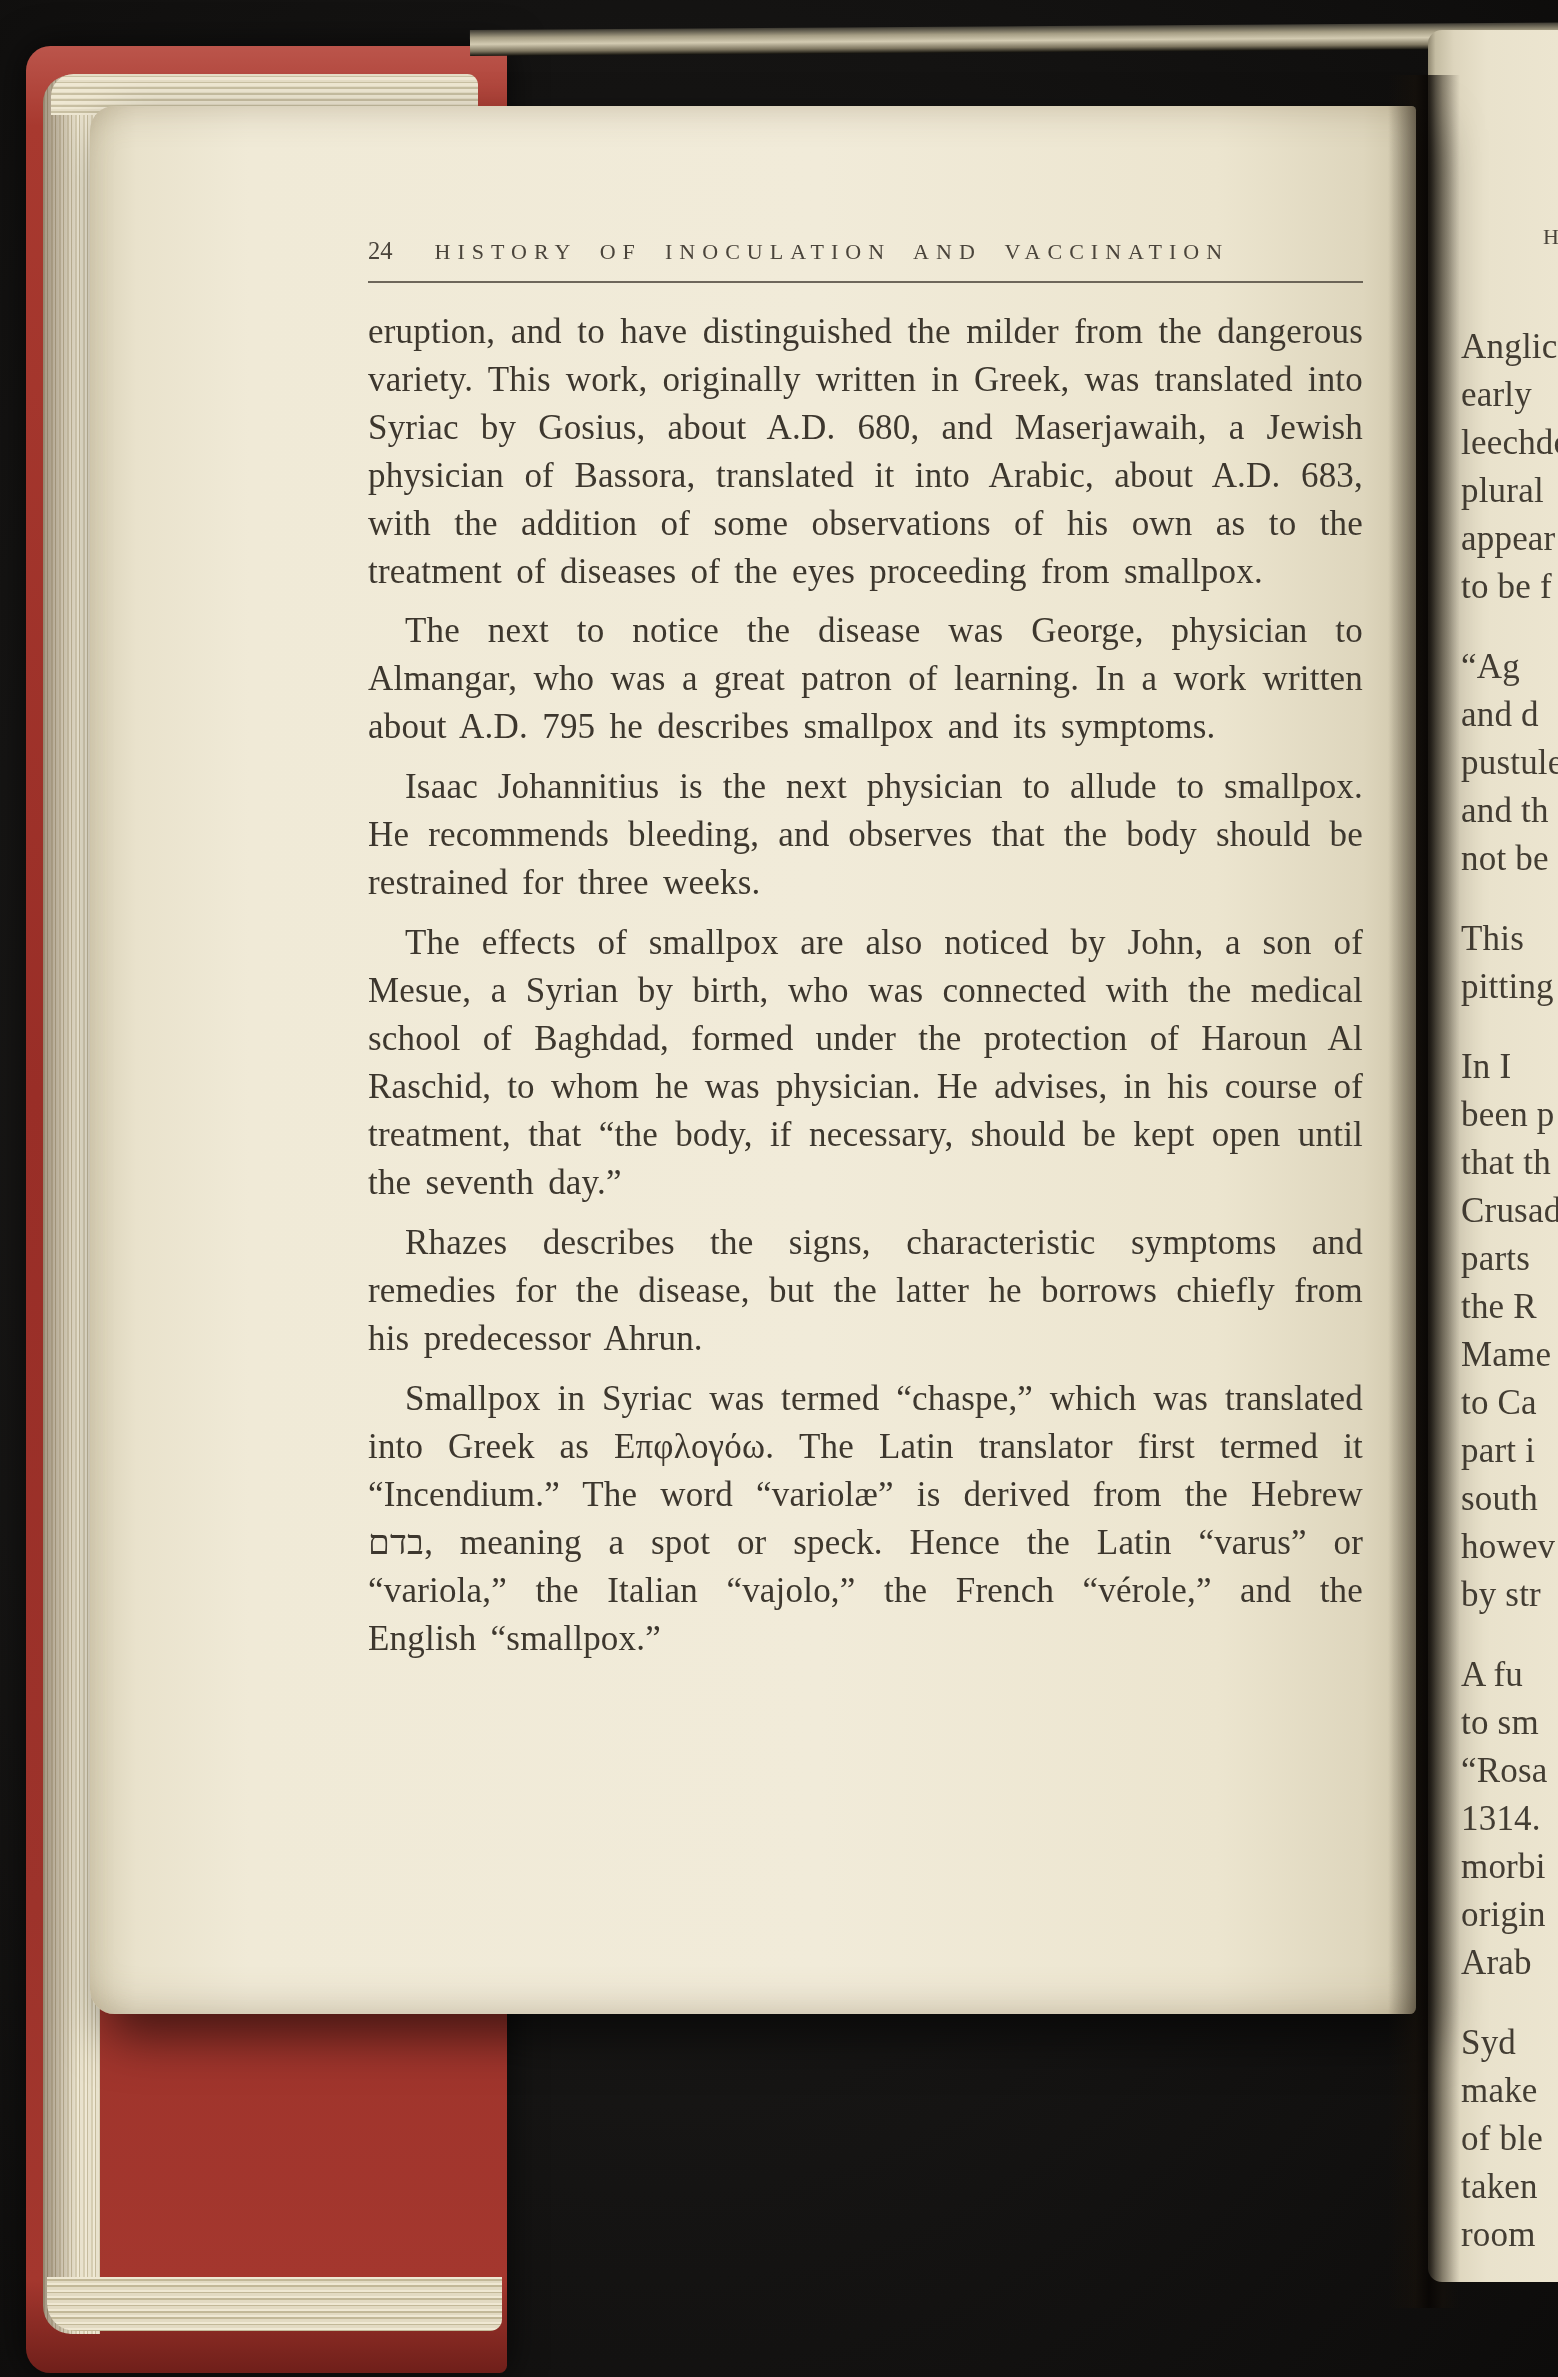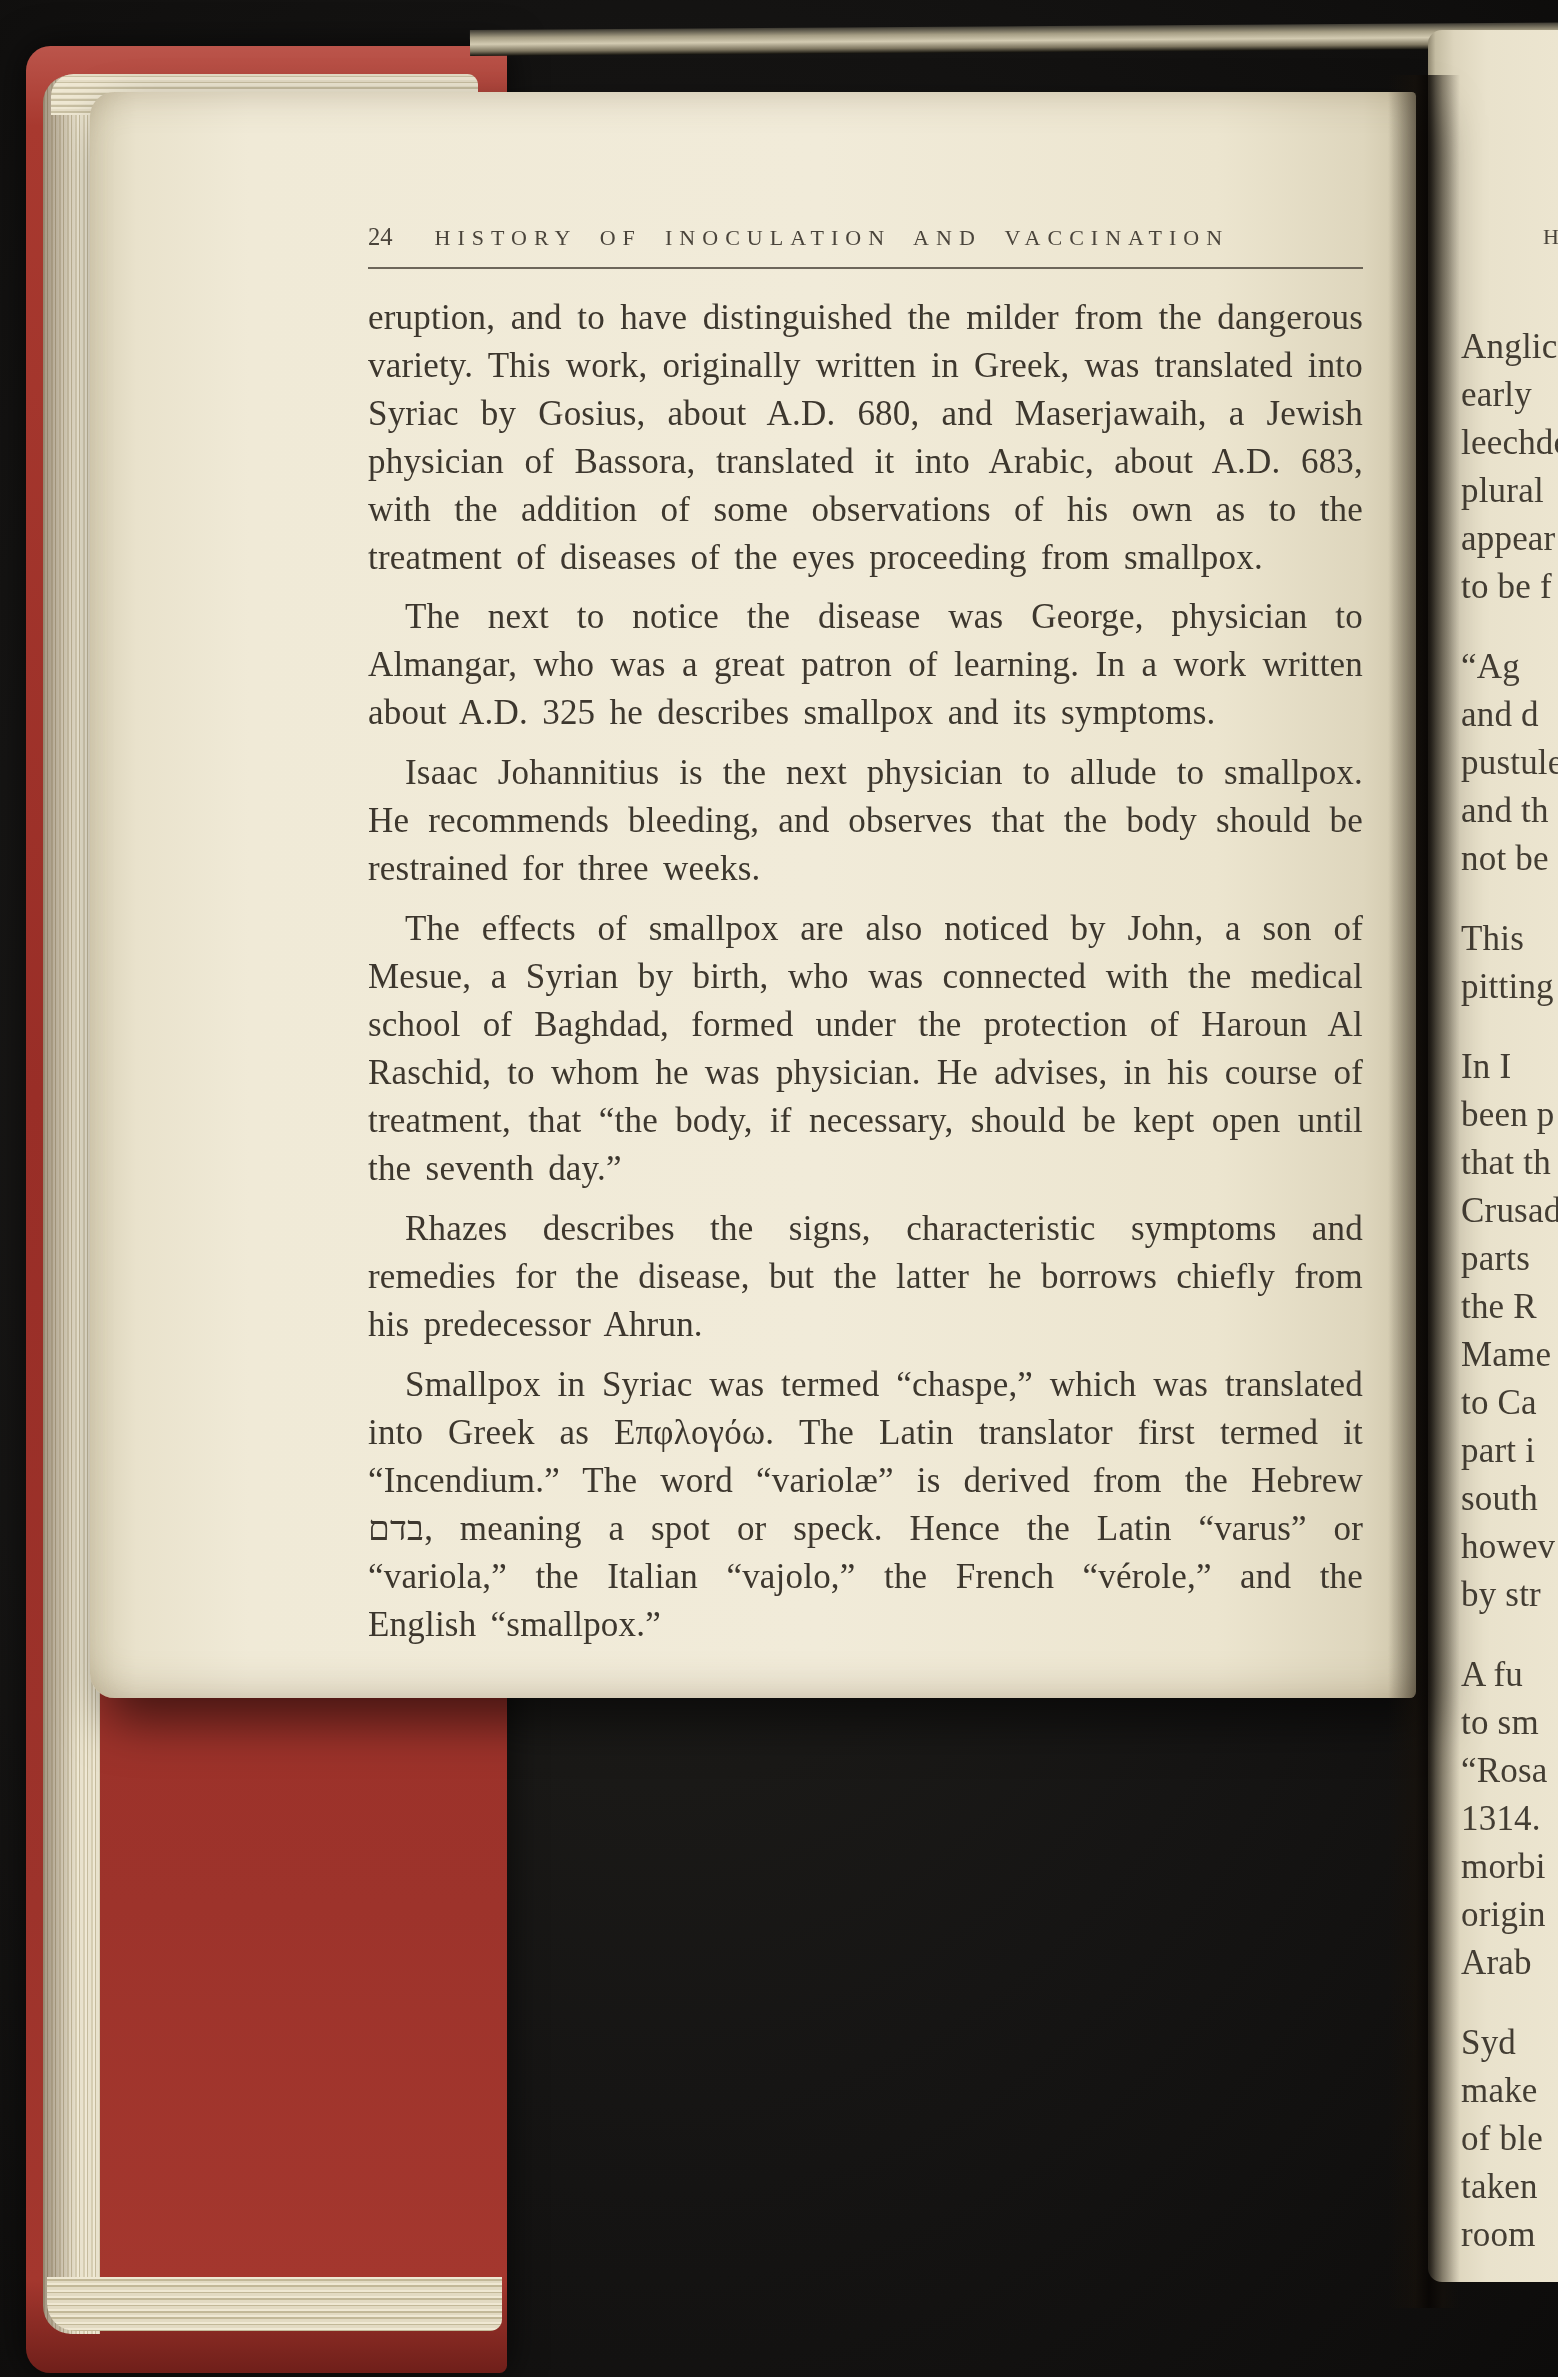--- a/index.html
+++ b/index.html
@@ -47,21 +47,21 @@
     border-radius:22.4px 10.7px 0 0;z-index:3;
     background:repeating-linear-gradient(180deg,#e5ddc6 0 1.6px,#c9c0a3 1.6px 3.2px,#efe8d3 3.2px 5.9px);
   }
   .stack-bottom{
     position:absolute;left:47px;top:2277px;width:455px;height:54px;
     border-radius:0 0 11.8px 28px;z-index:3;
     background:repeating-linear-gradient(180deg,#efe8d3 0 2.1px,#c2b898 2.1px 3.7px,#e2dac2 3.7px 6.4px);
   }
   
   .page-left{
-    position:absolute;left:90px;top:92px;width:1326px;height:1606px;
+    position:absolute;left:90px;top:106px;width:1326px;height:1908px;
     border-radius:24.6px 4.3px 6.4px 24.6px;z-index:4;
     background:linear-gradient(90deg,#d8d0b6 0%,#e9e2cc 3.5%,#f0ead7 12%,#f1ebd9 55%,#ece5cf 85%,#ded6bd 96%,#ccc3a7 100%);
     box-shadow:16px 23.5px 48px rgba(0,0,0,.55),
       inset 0 18px 37px -18px rgba(120,100,70,.35),
       inset 0 -23.5px 43px -23.5px rgba(120,100,70,.4);
     padding:131px 53px 0 278px;box-sizing:border-box;
   }
   .header-row{display:flex;align-items:baseline;color:#4a443b;}
   .pagenum{font-size:24.6px;}
   .runhead{margin-left:42px;font-size:22px;letter-spacing:7px;word-spacing:10.7px;white-space:nowrap;text-align:center;}
@@ -144,21 +144,21 @@
   <div class="stack-top"></div>
   <div class="stack-bottom"></div>
 
   <div class="page-left">
     <div class="header-row">
       <span class="pagenum">24</span>
       <span class="runhead">HISTORY OF INOCULATION AND VACCINATION</span>
     </div>
     <div class="rule"></div>
     <p class="para first">eruption, and to have distinguished the milder from the dangerous variety.  This work, originally written in Greek, was translated into Syriac by Gosius, about A.D. 680, and Maserjawaih, a Jewish physician of Bassora, translated it into Arabic, about A.D. 683, with the addition of some observations of his own as to the treatment of diseases of the eyes proceeding from smallpox.</p>
-    <p class="para">The next to notice the disease was George, physician to Almangar, who was a great patron of learning.  In a work written about A.D. 325 he describes smallpox and its symptoms.</p>
+    <p class="para">The next to notice the disease was George, physician to Almangar, who was a great patron of learning.  In a work written about A.D. 795 he describes smallpox and its symptoms.</p>
     <p class="para">Isaac Johannitius is the next physician to allude to smallpox.  He recommends bleeding, and observes that the body should be restrained for three weeks.</p>
     <p class="para">The effects of smallpox are also noticed by John, a son of Mesue, a Syrian by birth, who was connected with the medical school of Baghdad, formed under the protection of Haroun Al Raschid, to whom he was physician.  He advises, in his course of treatment, that “the body, if necessary, should be kept open until the seventh day.”</p>
     <p class="para">Rhazes describes the signs, characteristic symptoms and remedies for the disease, but the latter he borrows chiefly from his predecessor Ahrun.</p>
     <p class="para">Smallpox in Syriac was termed “chaspe,” which was translated into Greek as Επφλογόω.  The Latin translator first termed it “Incendium.”  The word “variolæ” is derived from the Hebrew בדם, meaning a spot or speck.  Hence the Latin “varus” or “variola,” the Italian “vajolo,” the French “vérole,” and the English “smallpox.”</p>
   </div>
 
   <div class="gutter"></div>
 
 </div>
 

